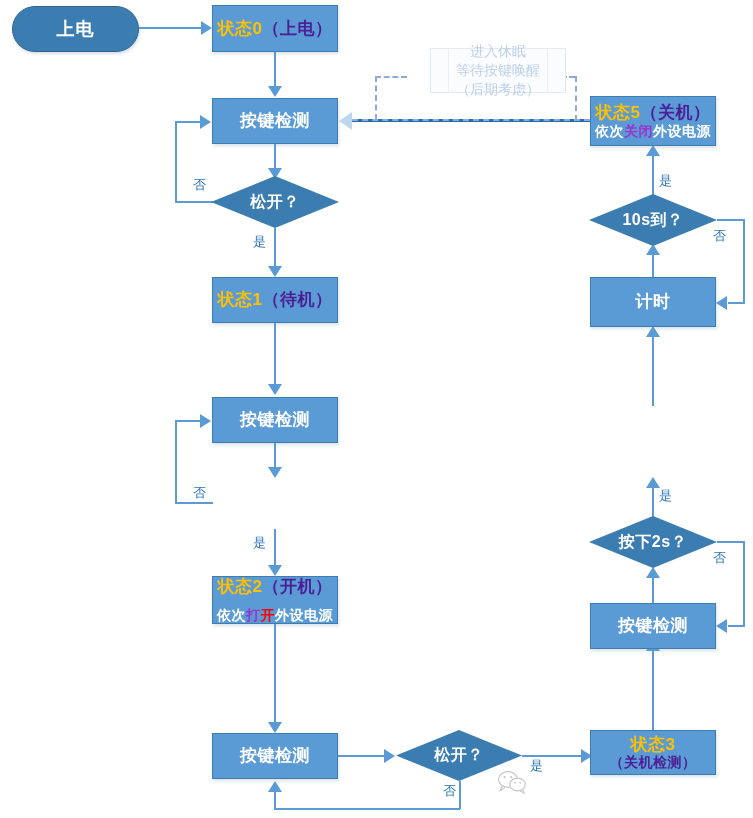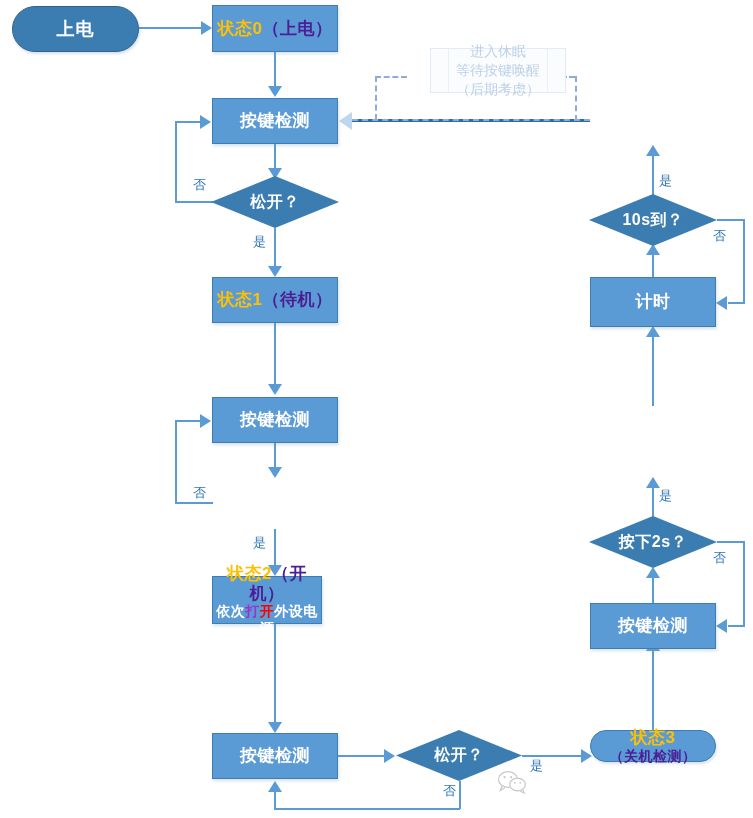--- a/index.html
+++ b/index.html
@@ -231,21 +231,21 @@
   <div class="ln h" style="left:175px; top:502px; width:38px;"></div>
   <div class="ln v" style="left:175px; top:420px; height:83px;"></div>
   <div class="ln h" style="left:175px; top:420px; width:26px;"></div>
   <div class="arrow right" style="left:200px; top:414px;"></div>
   <div class="edge-label" style="left:193px; top:484px;">否</div>
 
   <div class="ln v" style="left:274px; top:529px; height:38px;"></div>
   <div class="arrow down" style="left:268px; top:565px;"></div>
   <div class="edge-label" style="left:253px; top:534px;">是</div>
 
-  <div class="node proc" style="left:212px; top:576px; width:110px; height:48px;">
+  <div class="node proc" style="left:212px; top:576px; width:126px; height:48px;justify-content:space-between;">
     <div class="state-title">
       <span class="st-num">状态2</span><span class="st-paren">（开机）</span>
     </div>
     <div class="sub-line">
       <span>依次</span><span class="em-purple">打</span><span class="em-red">开</span><span>外设电源</span>
     </div>
   </div>
 
   <div class="ln v" style="left:274px; top:624px; height:99px;"></div>
   <div class="arrow down" style="left:268px; top:722px;"></div>
@@ -265,21 +265,21 @@
   <div class="ln h" style="left:522px; top:755px; width:60px;"></div>
   <div class="arrow right" style="left:581px; top:749px;"></div>
   <div class="edge-label" style="left:530px; top:757px;">是</div>
 
   <div class="ln v" style="left:459px; top:781px; height:28px;"></div>
   <div class="ln h" style="left:274px; top:808px; width:186px;"></div>
   <div class="ln v" style="left:274px; top:791px; height:18px;"></div>
   <div class="arrow up" style="left:268px; top:781px;"></div>
   <div class="edge-label" style="left:443px; top:782px;">否</div>
 
-  <div class="node proc" style="left:590px; top:730px; width:126px; height:32px;border-radius:16px;">
+  <div class="node proc" style="left:590px; top:730px; width:126px; height:45px;">
     <div class="state-title">
       <span class="st-num">状态3</span>
     </div>
     <div class="state-title" style="font-size:14px;">
       <span class="st-paren">（关机检测）</span>
     </div>
   </div>
 
   <div class="ln v" style="left:652px; top:640px; height:92px;"></div>
   <div class="arrow up" style="left:646px; top:640px;"></div>
@@ -325,20 +325,28 @@
   <div class="ln h" style="left:717px; top:219px; width:28px;"></div>
   <div class="ln v" style="left:743px; top:219px; height:84px;"></div>
   <div class="ln h" style="left:728px; top:302px; width:17px;"></div>
   <div class="arrow left" style="left:716px; top:296px;"></div>
   <div class="edge-label" style="left:713px; top:227px;">否</div>
 
   <div class="ln v" style="left:652px; top:146px; height:49px;"></div>
   <div class="arrow up" style="left:646px; top:145px;"></div>
   <div class="edge-label" style="left:659px; top:172px;">是</div>
 
+  <div class="node proc" style="left:590px; top:96px; width:126px; height:50px;">
+    <div class="state-title">
+      <span class="st-num">状态5</span><span class="st-paren">（关机）</span>
+    </div>
+    <div class="sub-line">
+      <span>依次</span><span class="em-purple">关闭</span><span>外设电源</span>
+    </div>
+  </div>
 
   <div class="ln-thick" style="left:352px; top:119px; width:238px; height:3px;"></div>
   <div class="arrow left-pale" style="left:339px; top:112px;"></div>
 
   <div class="note" style="left:430px; top:48px; width:136px; height:45px;">
     <span class="col-rule-l"></span>
     <span class="col-rule-r"></span>
     <div>进入休眠</div>
     <div>等待按键唤醒</div>
     <div>（后期考虑）</div>

